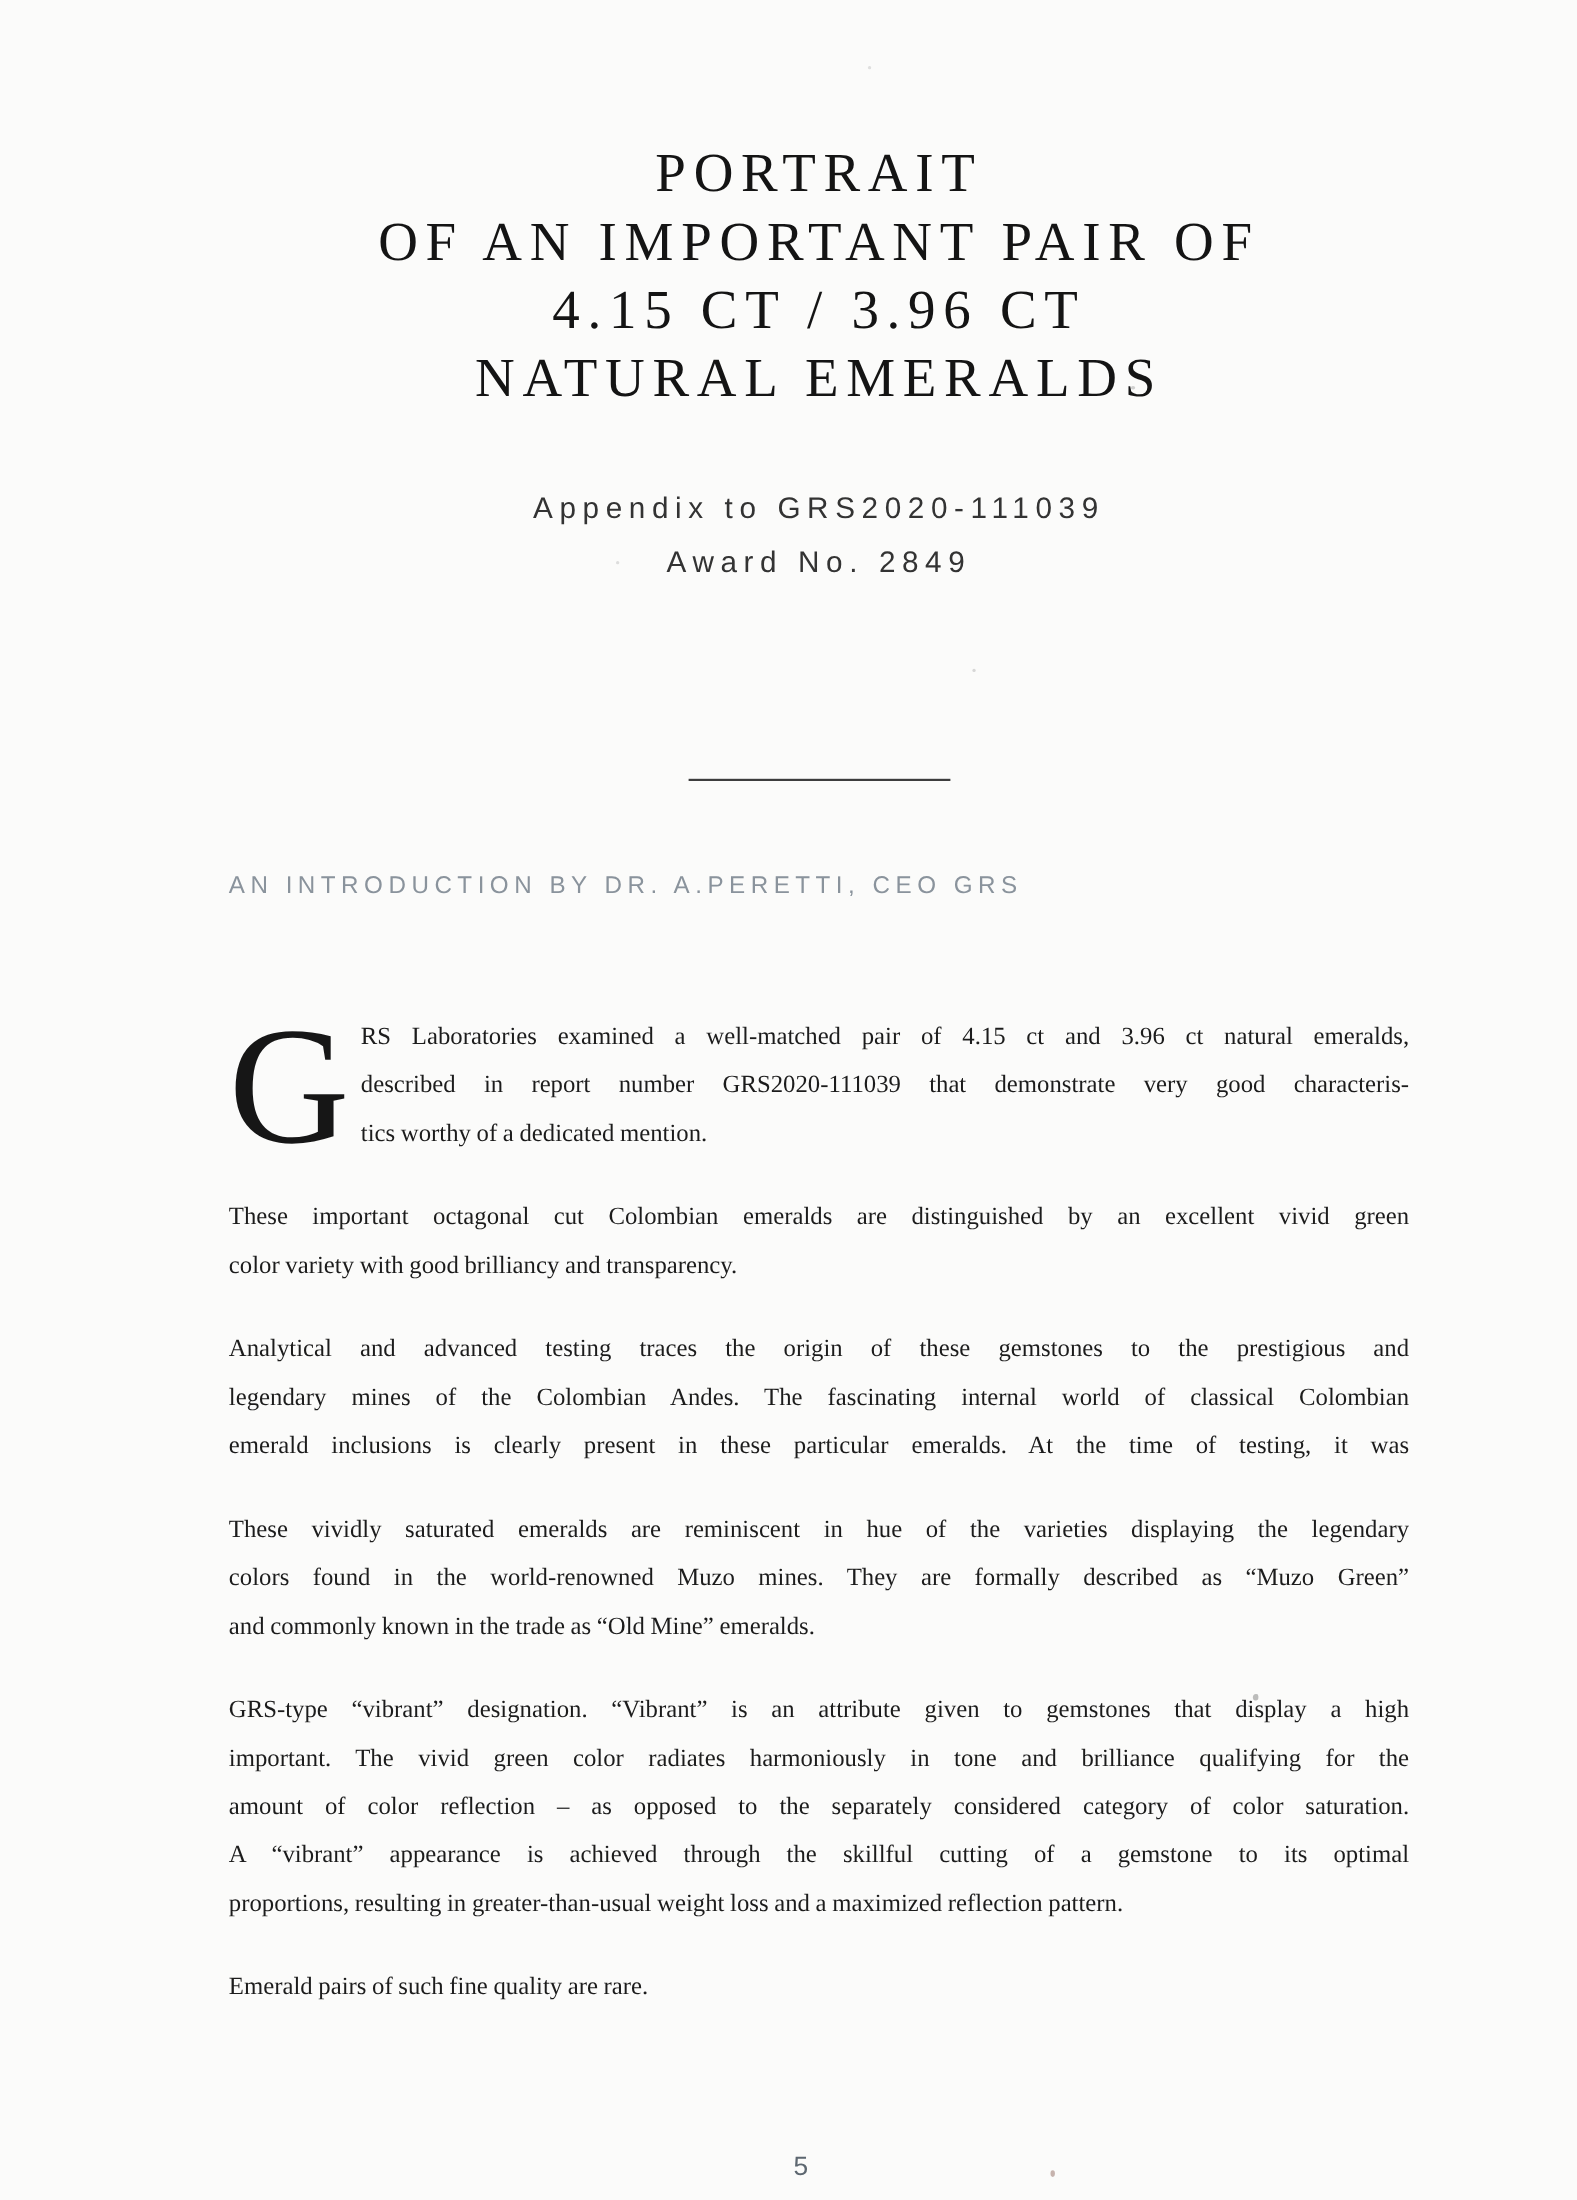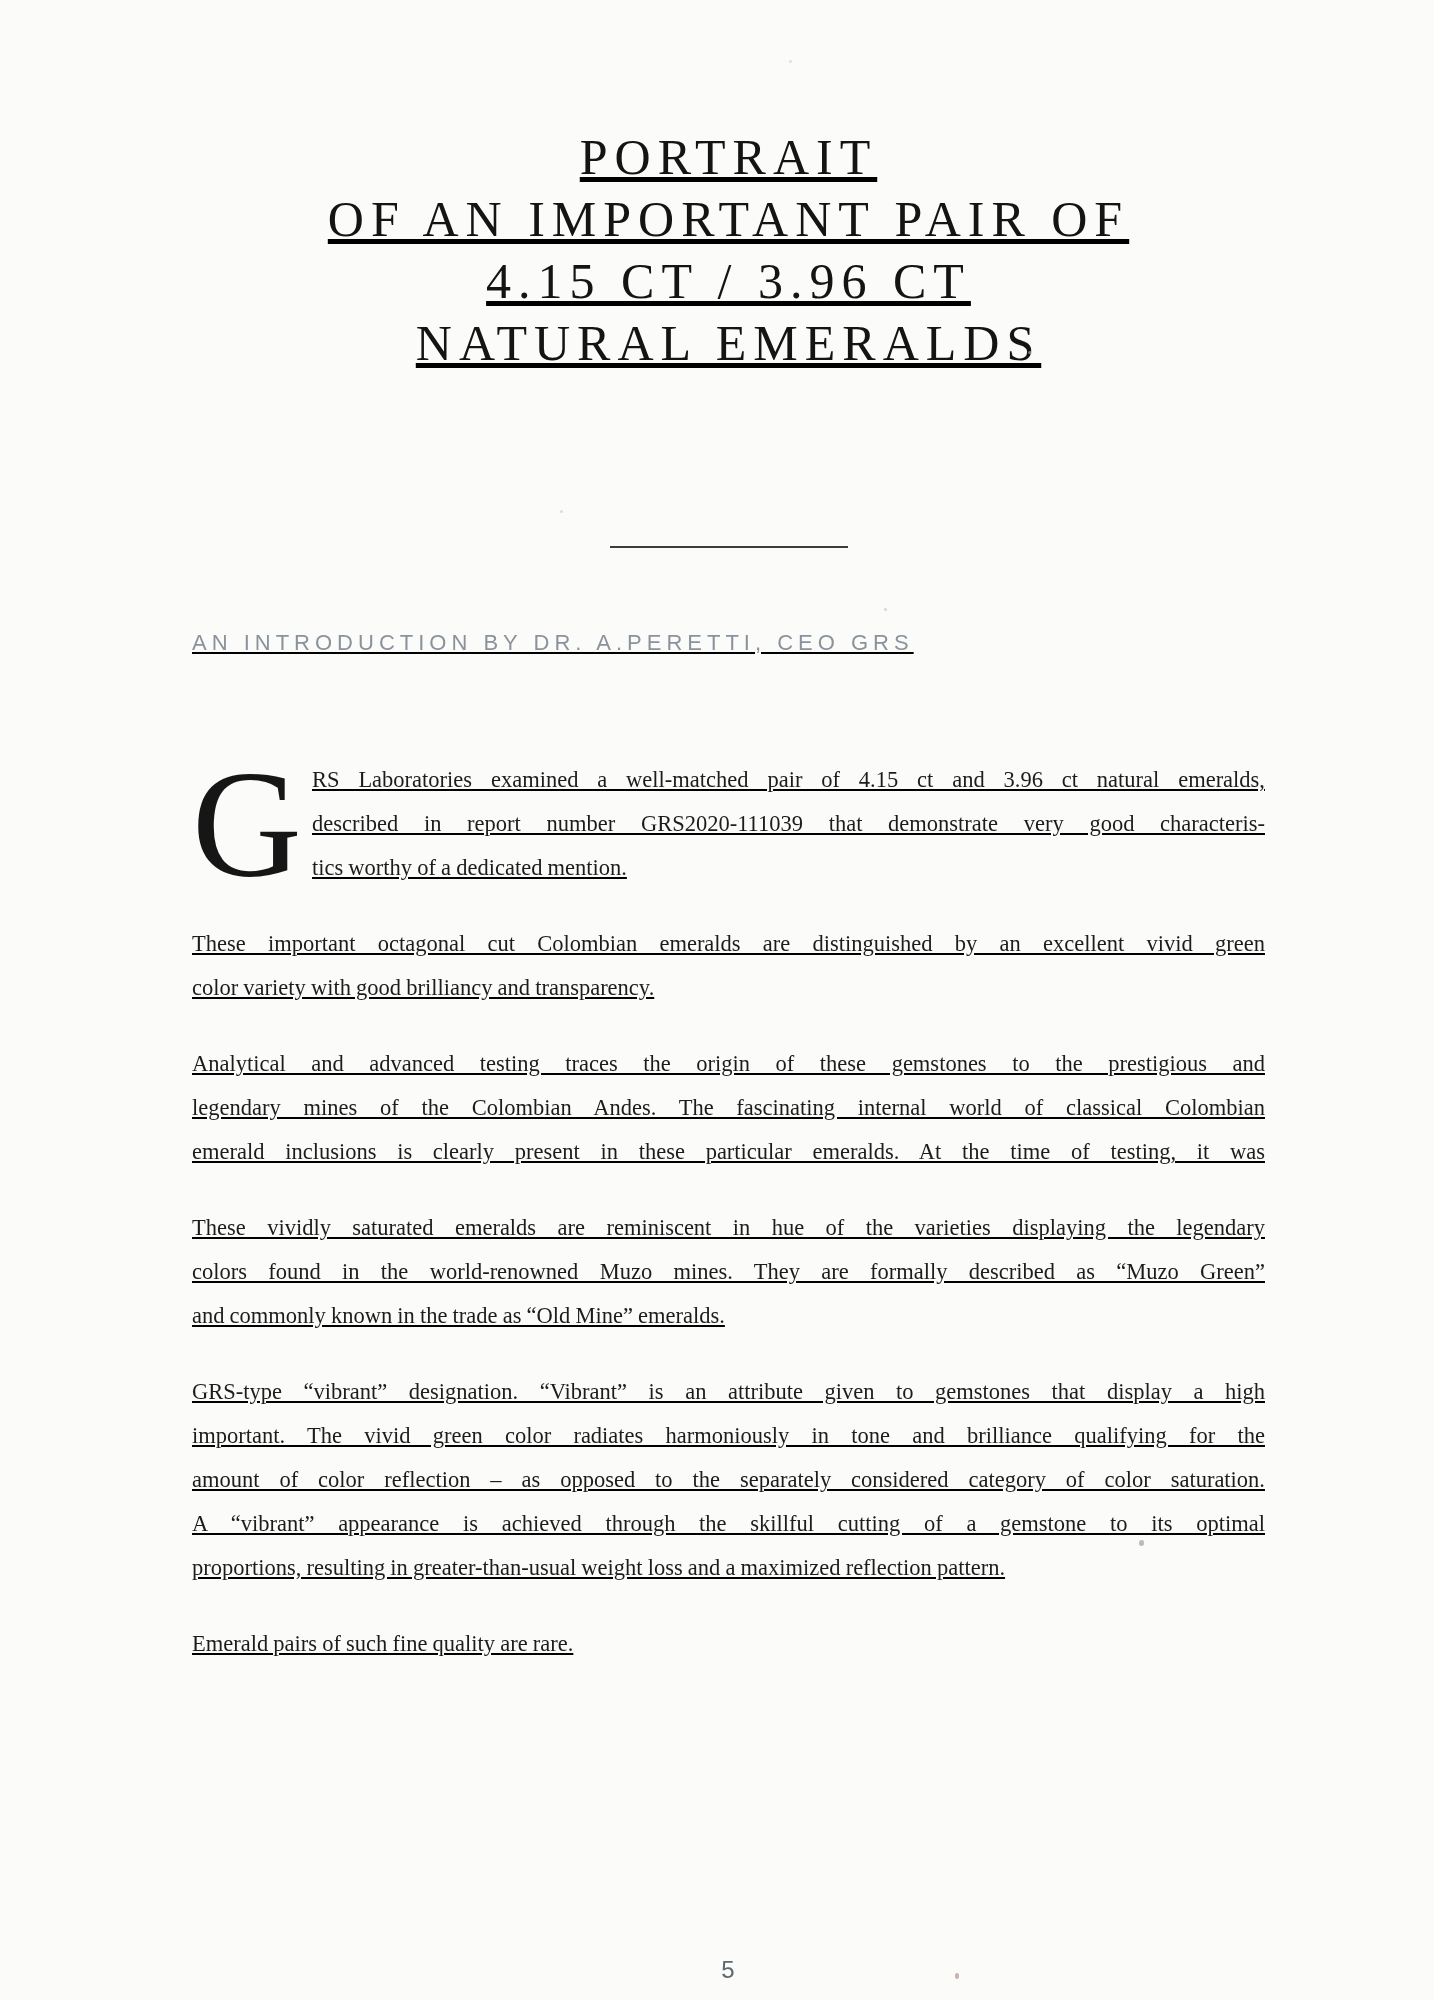--- a/index.html
+++ b/index.html
@@ -5,23 +5,22 @@
   html, body { margin: 0; padding: 0; }
   body {
     width: 1434px; height: 2000px;
     background: #fbfbfa;
     position: relative;
     overflow: hidden;
     font-family: "Liberation Serif", serif;
   }
   .content {
     position: absolute;
-    left: 192px; top: 0;
+    left: 208px; top: 0;
     width: 1073px;
-    text-decoration: underline;
   }
   .title {
     margin-top: 126px;
     text-align: center;
     font-size: 50px;
     line-height: 62px;
     letter-spacing: 7px;
     color: #141414;
   }
   .subtitle {
@@ -93,20 +92,24 @@
 
 <div class="content">
 
   <div class="title">
     <div>PORTRAIT</div>
     <div>OF AN IMPORTANT PAIR OF</div>
     <div>4.15 CT / 3.96 CT</div>
     <div>NATURAL EMERALDS</div>
   </div>
 
+  <div class="subtitle">
+    <div class="sline">Appendix to GRS2020-111039</div>
+    <div class="sline">Award No. 2849</div>
+  </div>
 
   <div class="divider"></div>
 
   <div class="byline">AN INTRODUCTION BY DR. A.PERETTI, CEO GRS</div>
 
   <div class="article">
       <div class="para">
         <span class="dropcap">G</span>
         <div class="jline">RS Laboratories examined a well-matched pair of 4.15 ct and 3.96 ct natural emeralds,</div>
         <div class="jline">described in report number GRS2020-111039 that demonstrate very good characteris-</div>

